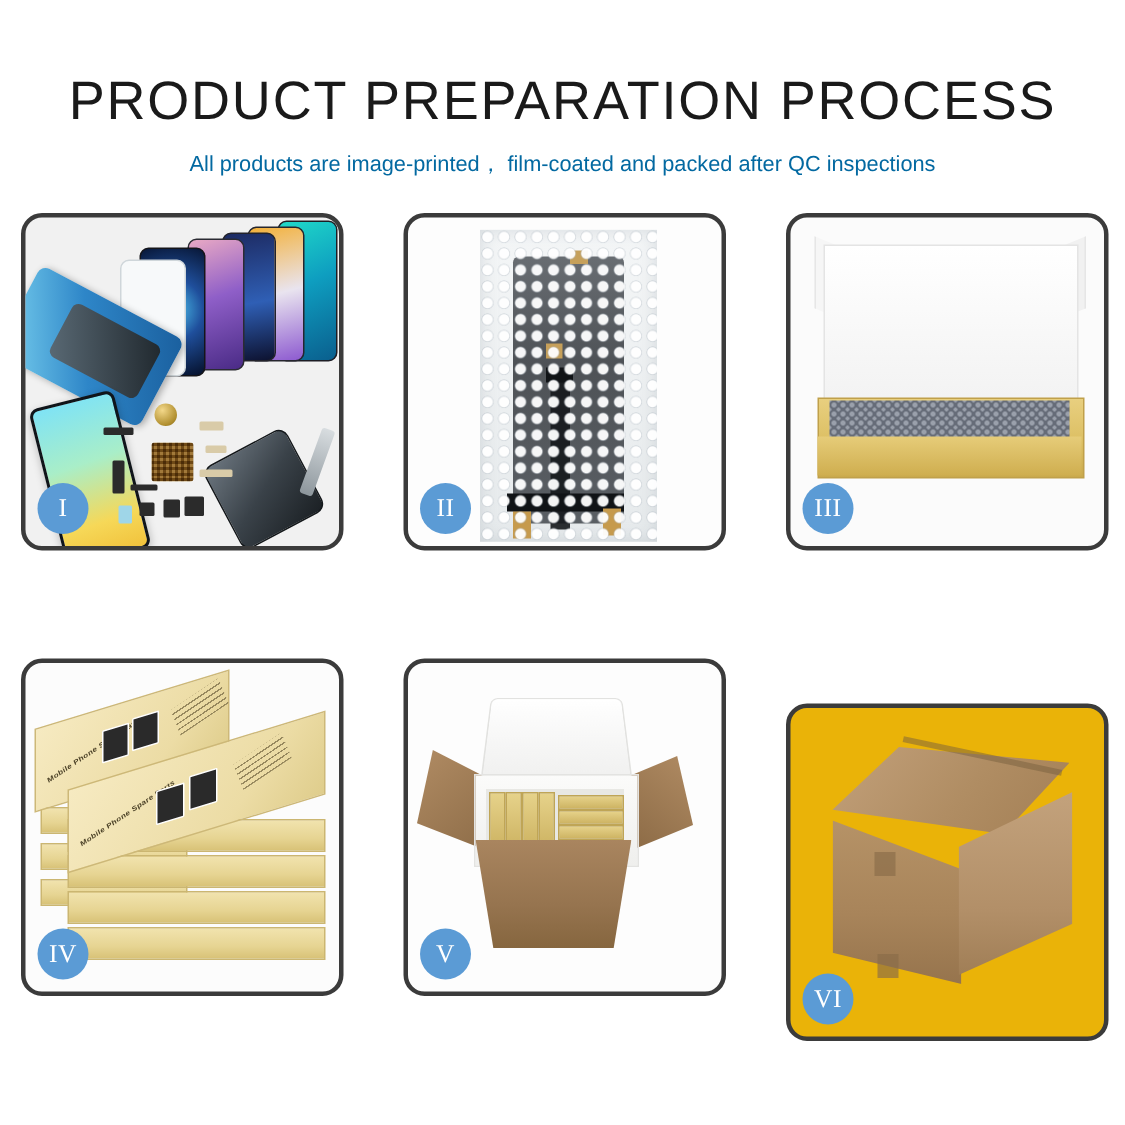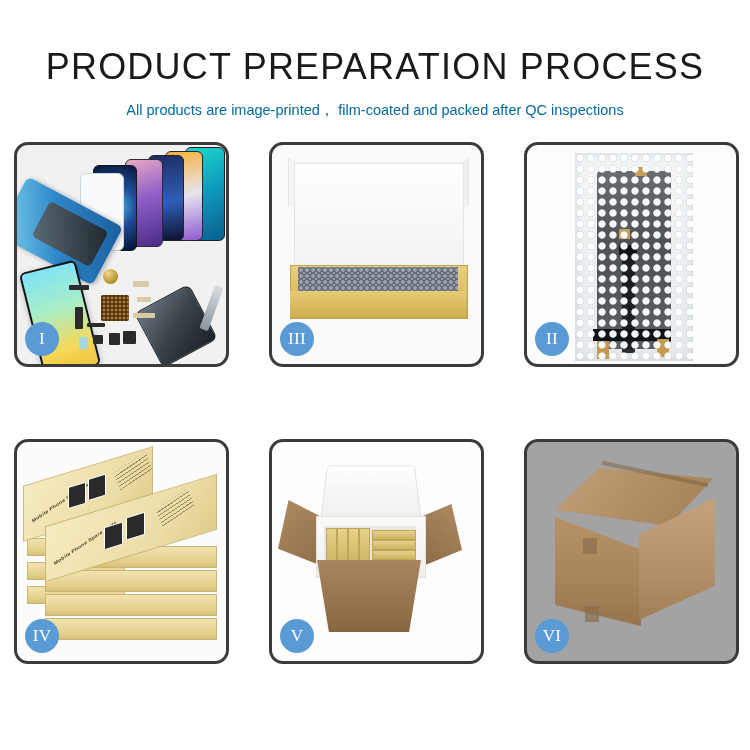--- a/index.html
+++ b/index.html
@@ -172,21 +172,21 @@
   .foamLid { position: absolute; left: 52px; top: 20px; width: 92px; height: 56px;
       background: linear-gradient(180deg,#ffffff 0%,#f0f0ef 100%);
       border: 1px solid #e2e2e0; border-radius: 5px; transform: perspective(120px) rotateX(18deg); }
   .foamBody { position: absolute; left: 44px; top: 74px; width: 108px; height: 60px;
       background: linear-gradient(180deg,#fbfbfa 0%,#efefed 100%); border: 1px solid #e3e3e1; }
   .foamInner { position: absolute; left: 52px; top: 84px; width: 92px; height: 40px;
       background: #e8e8e4; }
   .yslab { position: absolute; background: linear-gradient(180deg,#e6d28a,#cdb362); border: 1px solid #bfa556; }
 
   
-  .c6 { background: #a3a3a3; }
+  .c6 { background: #eab308; margin-top: 30px; }
   .cTop { position: absolute; left: 28px; top: 26px; width: 158px; height: 58px;
       background: linear-gradient(130deg,#c2a07a 0%,#b08d63 55%,#a37f55 100%);
       clip-path: polygon(28% 0%, 100% 18%, 72% 100%, 0% 72%); }
   .cLeft { position: absolute; left: 28px; top: 68px; width: 86px; height: 116px;
       background: linear-gradient(180deg,#b79468 0%,#a8845a 60%,#96744d 100%);
       clip-path: polygon(0% 6%, 100% 34%, 100% 100%, 0% 82%); }
   .cRight { position: absolute; left: 112px; top: 56px; width: 76px; height: 122px;
       background: linear-gradient(180deg,#c3a27c 0%,#b28f68 65%,#a07e56 100%);
       clip-path: polygon(0% 30%, 100% 0%, 100% 72%, 0% 100%); }
   .seam { position: absolute; left: 74px; top: 30px; width: 108px; height: 4px;
@@ -229,47 +229,47 @@
           <div class="chip f" style="left:116px;top:168px;width:22px;height:5px;"></div>
           <div class="chip d" style="left:76px;top:190px;width:10px;height:9px;"></div>
           <div class="chip d" style="left:92px;top:188px;width:11px;height:12px;"></div>
           <div class="chip d" style="left:106px;top:186px;width:13px;height:13px;"></div>
           <div class="chip" style="left:62px;top:192px;width:9px;height:12px;background:#9fd6e8;"></div>
           <div class="tool"></div>
         </div>
         <div class="badge">I</div>
       </div>
 
-      <div class="card c3">
-        <div class="scene">
-          <div class="lidflapL"></div>
-          <div class="lidflapR"></div>
-          <div class="lid"></div>
-          <div class="boxbody"></div>
-          <div class="boxinner"></div>
-          <div class="boxfront"></div>
-        </div>
-        <div class="badge">III</div>
-      </div>
-
       <div class="card c2">
         <div class="scene">
           <div class="bagwrap">
             <div class="innerpart"></div>
             <div class="flexstrip"></div>
             <div class="conn" style="left:44px;top:92px;width:18px;height:10px;"></div>
             <div class="conn" style="left:18px;top:176px;width:78px;height:12px;"></div>
             <div class="tapeA"></div>
             <div class="tapeB"></div>
             <div class="tapeC"></div>
             <div class="tapeD"></div>
             <div class="bubbles"></div>
           </div>
         </div>
         <div class="badge">II</div>
+      </div>
+
+      <div class="card c3">
+        <div class="scene">
+          <div class="lidflapL"></div>
+          <div class="lidflapR"></div>
+          <div class="lid"></div>
+          <div class="boxbody"></div>
+          <div class="boxinner"></div>
+          <div class="boxfront"></div>
+        </div>
+        <div class="badge">III</div>
       </div>
 
     </div>
 
     <div class="row r2">
 
       <div class="card c4">
         <div class="scene">
 
           <div class="stackbox" style="left:10px;top:72px;width:96px;height:16px;"></div>

